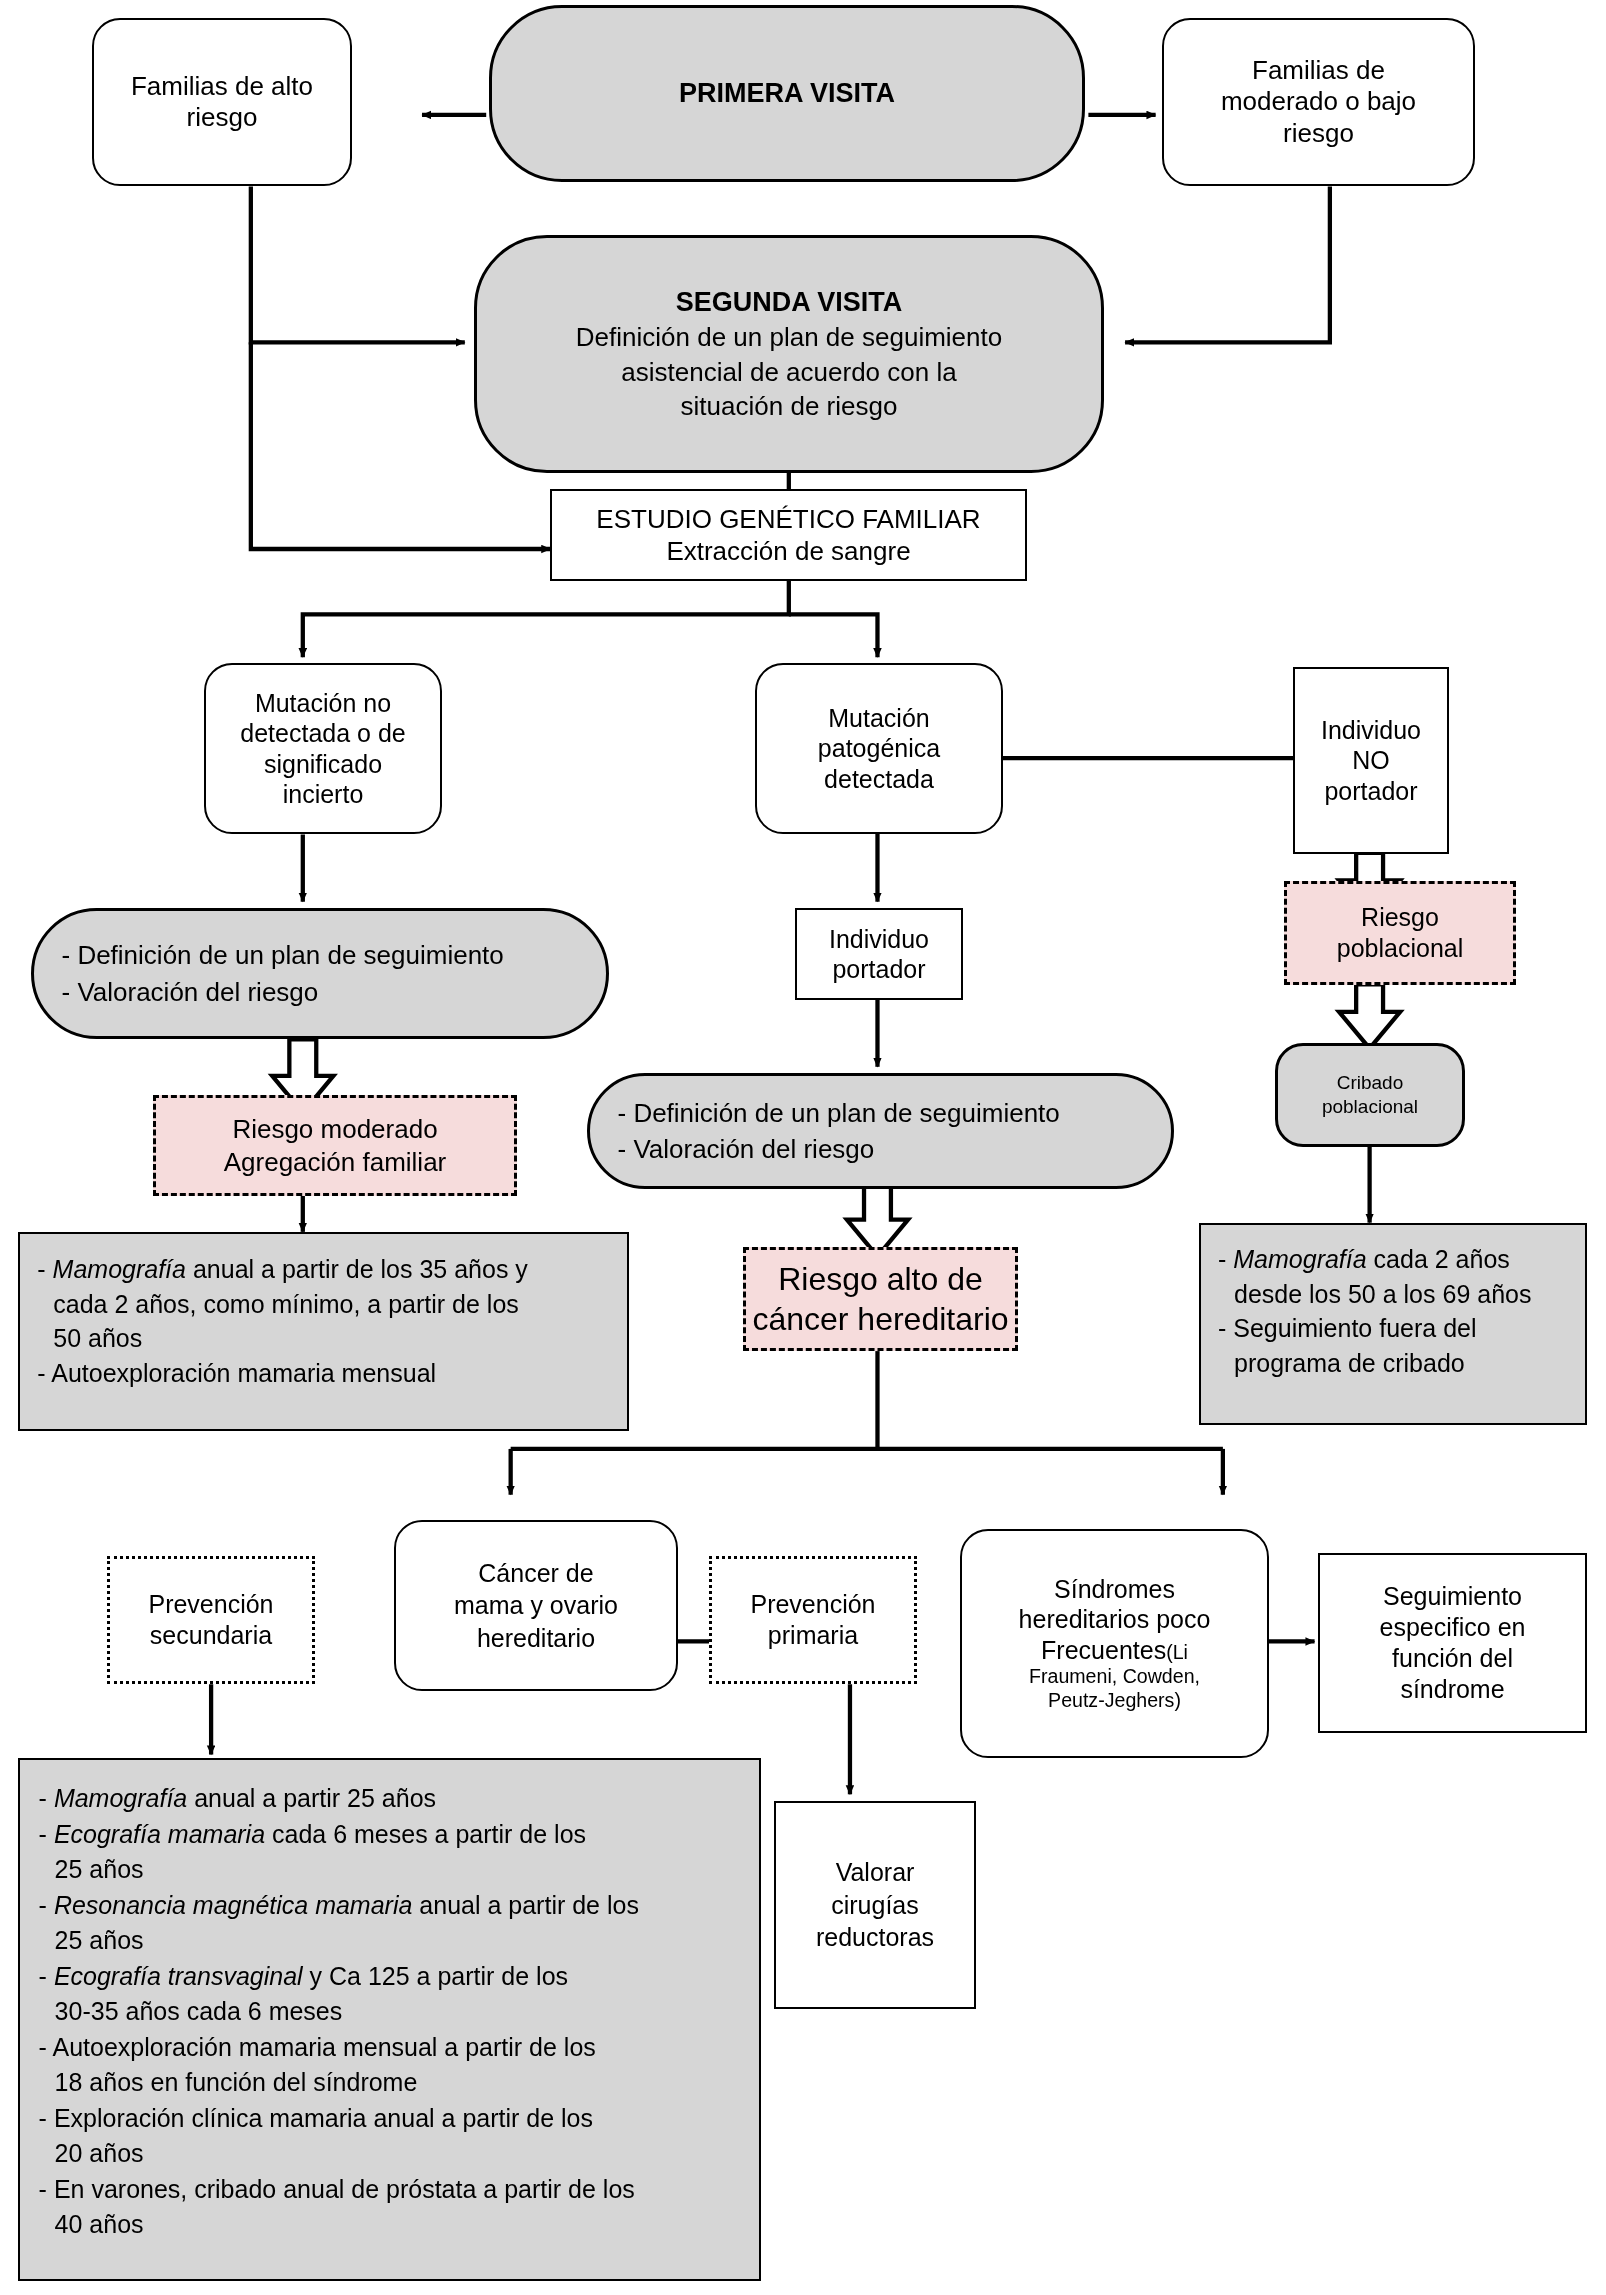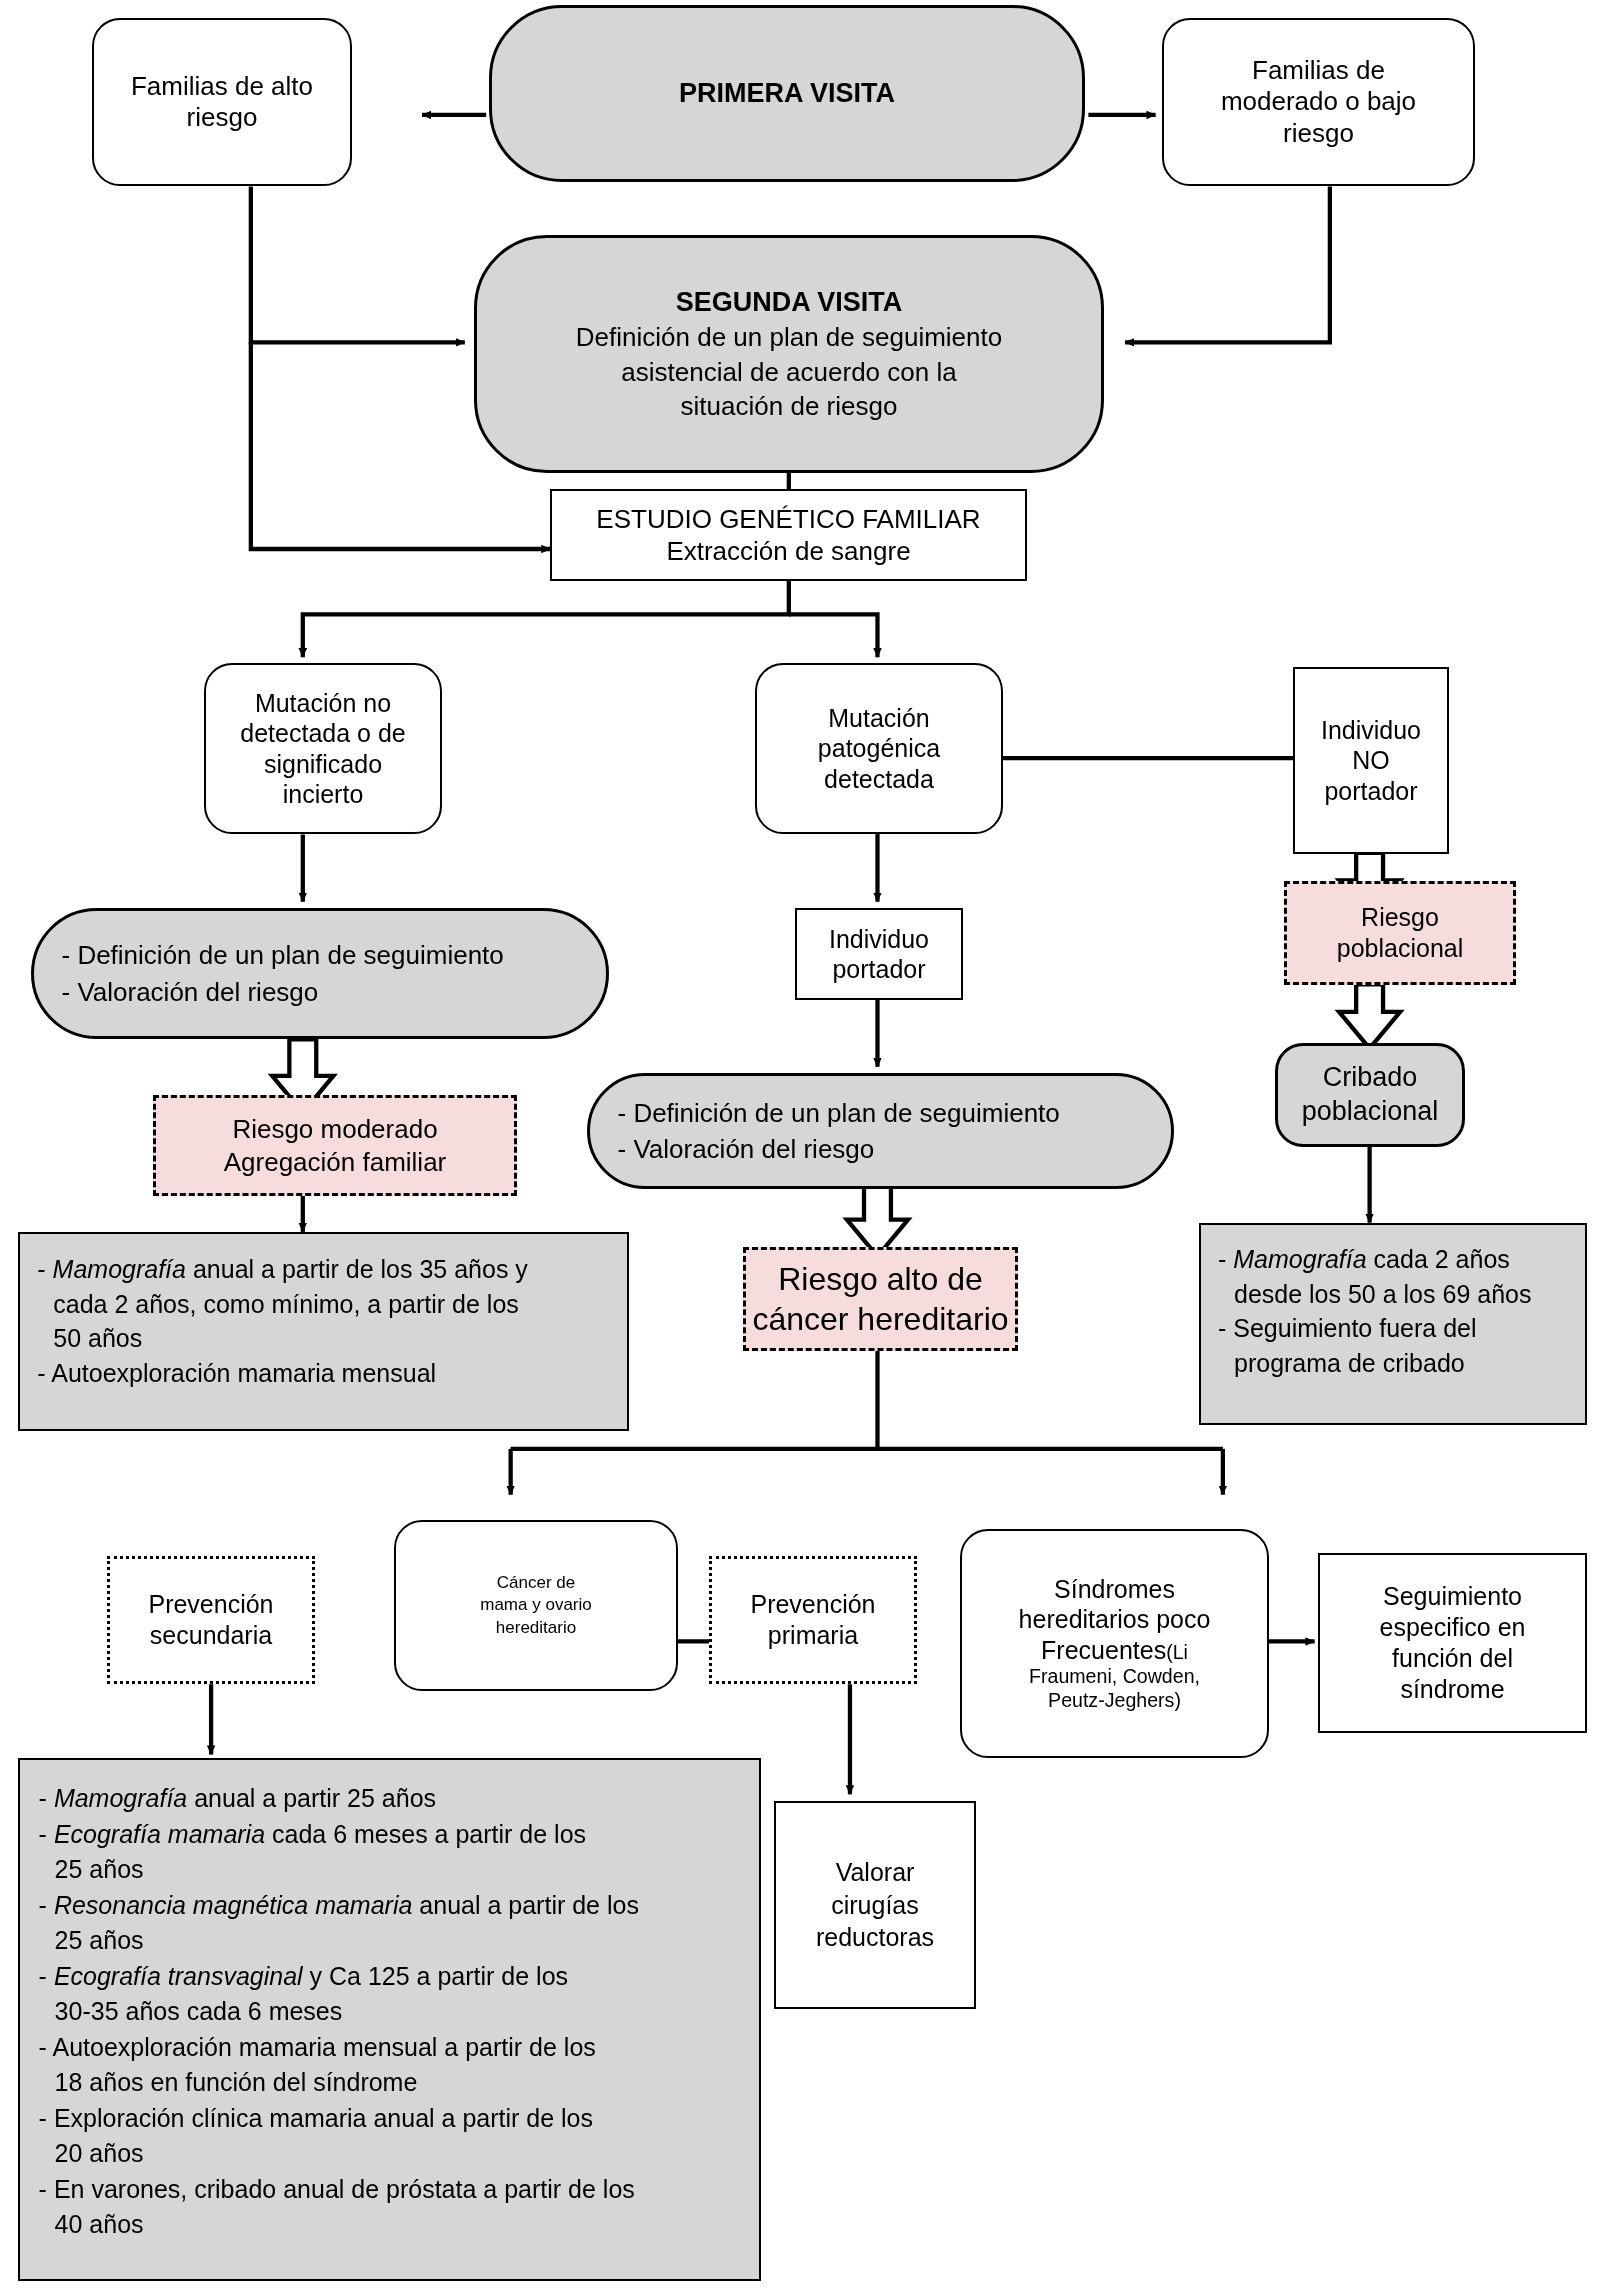--- a/index.html
+++ b/index.html
@@ -168,21 +168,21 @@
     </div>
   </div>
 
   <div class="node sh-round-gray" style="left:587px;top:1073px;width:587px;height:116px;font-size:26px;">
     <div class="inner ta-left" style="padding-left:27.5px;line-height:1.4;">
       <span class="listline">- Definición de un plan de seguimiento</span>
       <span class="listline">- Valoración del riesgo</span>
     </div>
   </div>
 
-  <div class="node sh-round-gray-sm" style="left:1275px;top:1043px;width:190px;height:104px;font-size:27px;">
+  <div class="node sh-round-gray-sm" style="left:1275px;top:1043px;width:190px;height:104px;font-size:19px;">
     <div class="inner" style="white-space:pre-line;line-height:1.25;">Cribado
 poblacional</div>
   </div>
 
   <div class="node sh-dash-pink" style="left:743px;top:1247px;width:275px;height:104px;font-size:32px;">
     <div class="inner" style="line-height:1.25;">
       <span class="listline">Riesgo alto de</span>
       <span class="listline">cáncer hereditario</span>
     </div>
   </div>
@@ -203,21 +203,21 @@
         <span class="listline"><span>- </span><span>Seguimiento fuera del</span></span>
         <span class="listline"><span style="display: inline-block; width: 16px;"></span><span>programa de cribado</span></span>
       </div>
   </div>
 
   <div class="node sh-dot" style="left:107px;top:1556px;width:208px;height:128px;font-size:25px;">
     <div class="inner" style="white-space:pre-line;line-height:1.25;">Prevención
 secundaria</div>
   </div>
 
-  <div class="node sh-round" style="left:394px;top:1520px;width:284px;height:171px;font-size:17px;">
+  <div class="node sh-round" style="left:394px;top:1520px;width:284px;height:171px;font-size:25px;">
     <div class="inner" style="white-space:pre-line;line-height:1.3;">Cáncer de
 mama y ovario
 hereditario</div>
   </div>
 
   <div class="node sh-dot" style="left:709px;top:1556px;width:208px;height:128px;font-size:25px;">
     <div class="inner" style="white-space:pre-line;line-height:1.25;">Prevención
 primaria</div>
   </div>
 

